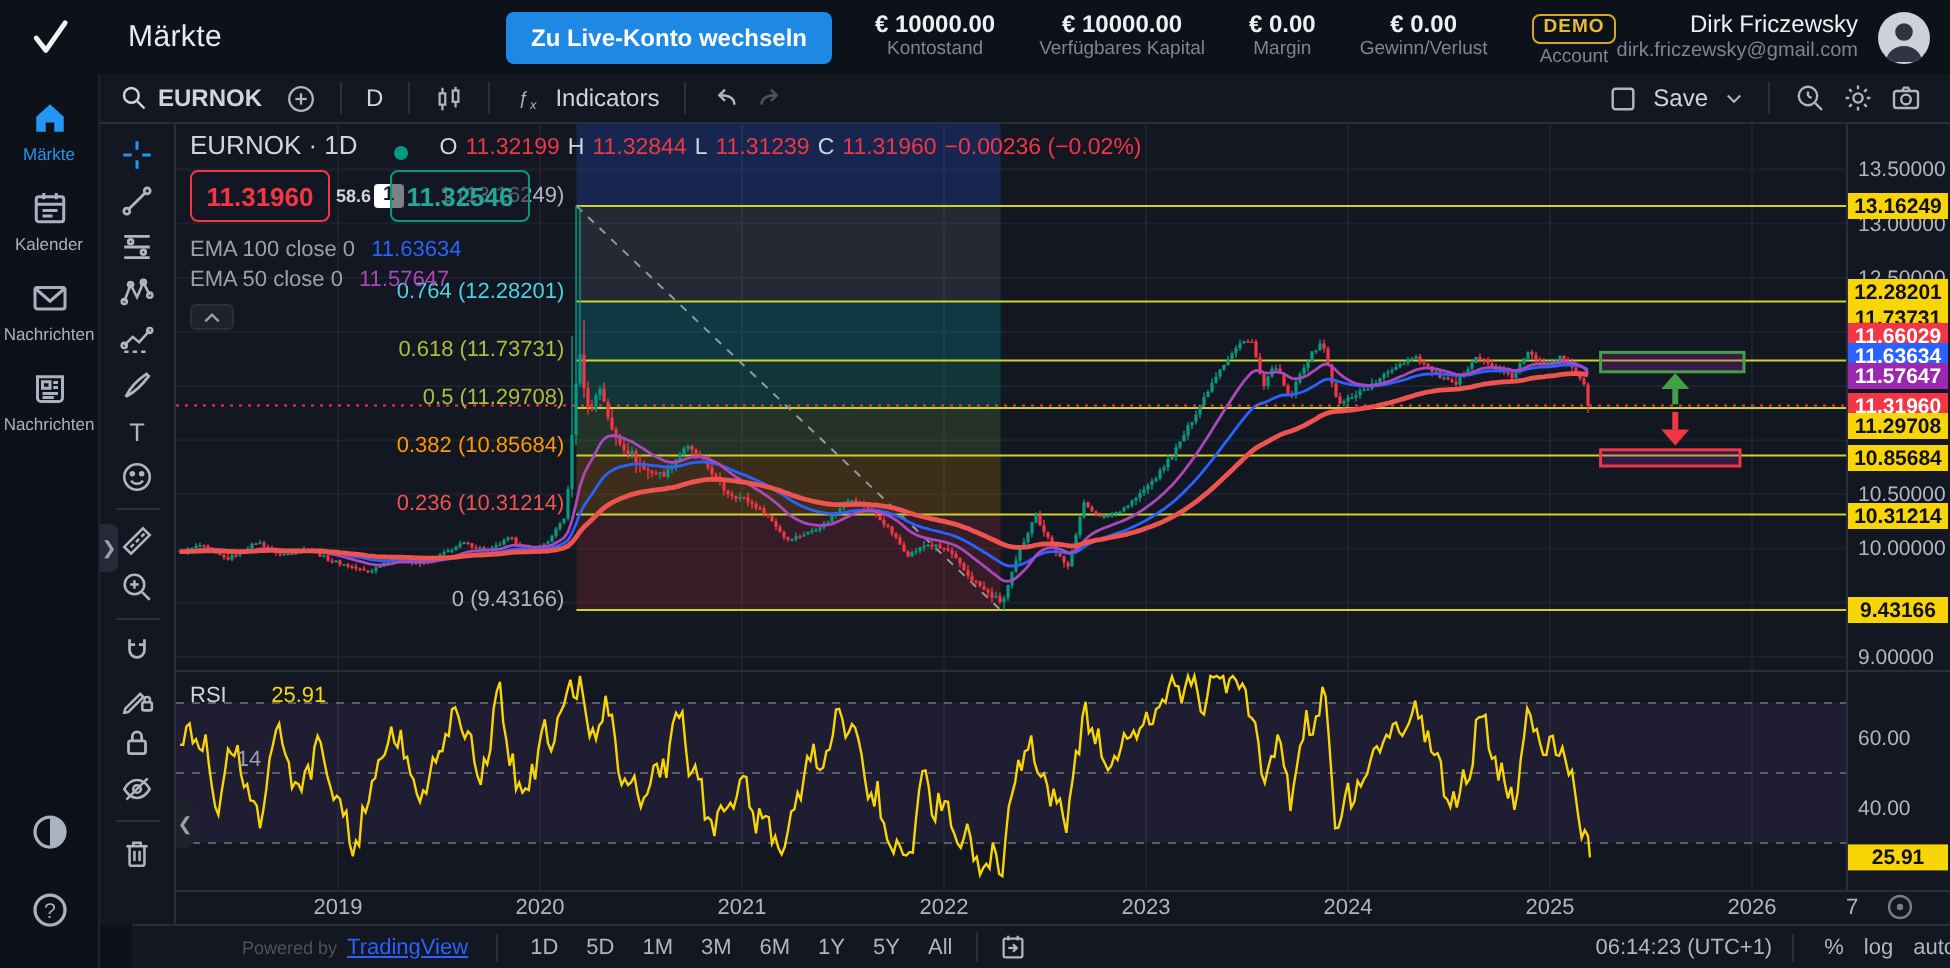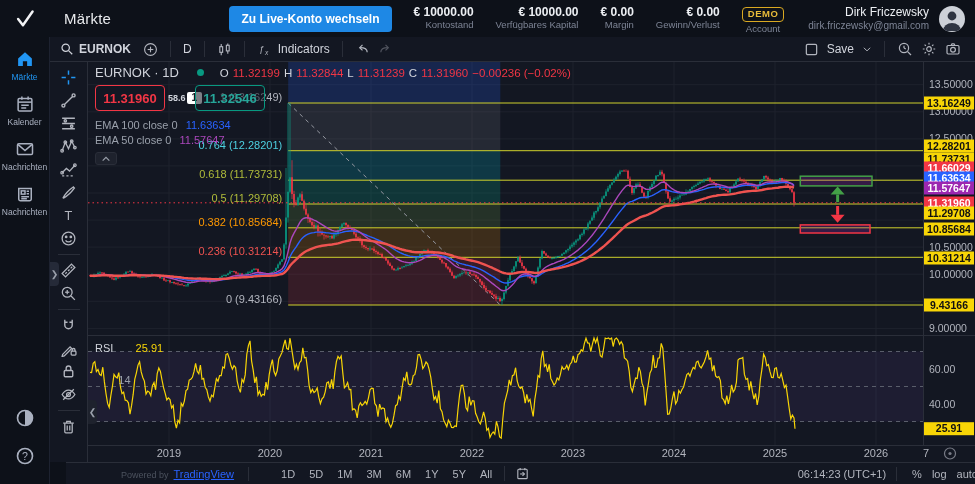--- a/index.html
+++ b/index.html
@@ -4,28 +4,28 @@
 <style>
   html,body{margin:0;padding:0;background:#0d1119;width:975px;height:484px;overflow:hidden;
     font-family:"Liberation Sans",sans-serif;-webkit-font-smoothing:antialiased;}
   *{box-sizing:border-box;}
   
   #topbar{position:absolute;left:0;top:0;width:975px;height:37px;background:#0d1119;display:flex;align-items:center;z-index:30;}
   #logo{width:50px;height:37px;display:flex;align-items:center;justify-content:center;}
   #apptitle{color:#e8eaed;font-size:15px;margin-left:14px;letter-spacing:.2px;}
   #livebtn{margin-left:auto;background:#1e88e5;color:#fff;border:none;border-radius:4px;font-size:12px;font-weight:bold;
     padding:6px 12px;cursor:pointer;font-family:inherit;}
-  .stat{margin-left:22px;text-align:right;line-height:1.1;}
+  .stat{margin-left:22px;text-align:center;line-height:1.1;}
   .stat .v{color:#eceff3;font-size:12px;font-weight:bold;}
   .stat .l{color:#7d8495;font-size:9.5px;margin-top:1px;}
   #demo{margin-left:22px;text-align:center;line-height:1.1;}
   #demobadge{display:inline-block;border:1.5px solid #d9a821;color:#e7bb3a;font-size:9.5px;font-weight:bold;
     border-radius:4px;padding:1px 5px;letter-spacing:.5px;}
   #demo .l{color:#7d8495;font-size:9.5px;margin-top:2px;}
-  #user{margin-left:24px;text-align:right;line-height:1.2;}
+  #user{text-align:right;line-height:1.2;}
   #user .n{color:#eceff3;font-size:12px;}
   #user .e{color:#7d8495;font-size:10px;}
   #avatar{width:26px;height:26px;border-radius:50%;background:#cdd1d8;margin:0 10px 0 10px;position:relative;overflow:hidden;}
   
   #rail{position:absolute;left:0;top:37px;width:50px;height:447px;background:#0d1119;border-right:1px solid #1d2230;
     display:flex;flex-direction:column;align-items:center;z-index:25;}
   .railitem{margin-top:12px;display:flex;flex-direction:column;align-items:center;cursor:pointer;width:50px;}
   .railitem .lbl{font-size:8.5px;margin-top:3px;color:#aab1c0;}
   .railitem.active .lbl{color:#2196f3;}
   .railspacer{flex:1;}
@@ -41,21 +41,21 @@
   #drawbar{position:absolute;left:50px;top:62px;width:38px;height:400px;background:#131722;border-right:1px solid #2a2e39;
     display:flex;flex-direction:column;align-items:center;z-index:20;padding-top:4px;}
   .dtool{width:28px;height:23px;display:flex;align-items:center;justify-content:center;cursor:pointer;border-radius:3px;}
   .ddiv{width:22px;height:1px;background:#2a2e39;margin:4px 0;}
   
   #chartroot{position:absolute;left:88px;top:62px;width:887px;height:400px;background:#131722;z-index:10;}
   #chartsvg{position:absolute;left:0;top:0;}
   svg text{font-family:"Liberation Sans",sans-serif;}
   
   #legend{position:absolute;left:7px;top:3px;z-index:12;}
-  #lgrow1{display:flex;align-items:center;gap:16px;font-size:13px;color:#d1d4dc;}
+  #lgrow1{display:flex;align-items:flex-end;gap:16px;font-size:13px;color:#d1d4dc;}
   #lgrow1 .ohlc{font-size:11.5px;display:flex;gap:4px;align-items:center;}
   #lgrow1 .ohlc .k{color:#d1d4dc;}
   #lgrow1 .ohlc .v{color:#f23645;}
   .greendot{width:7px;height:7px;border-radius:50%;background:#089981;display:inline-block;margin-left:2px;}
   #tw{display:flex;align-items:center;gap:3px;margin-top:5px;}
   .twbox{width:70px;height:26px;border:1px solid;border-radius:4px;display:flex;align-items:center;justify-content:center;
     font-weight:bold;font-size:13px;background:rgba(20,24,36,.55);cursor:pointer;}
   .twsell{border-color:#f23645;color:#f23645;}
   .twbuy{border-color:#089981;color:#26a69a;}
   #twmid{display:flex;flex-direction:row;align-items:center;width:24px;gap:1px;}
@@ -72,21 +72,21 @@
   #railexp{position:absolute;left:50px;top:262px;width:9px;height:24px;background:#252a38;border-radius:0 4px 4px 0;
     color:#9aa0ab;font-size:9px;display:flex;align-items:center;justify-content:center;z-index:26;cursor:pointer;}
   #drawexp{position:absolute;left:88px;top:400px;width:9px;height:24px;background:#1e222d;border-radius:0 4px 4px 0;
     color:#9aa0ab;font-size:9px;display:flex;align-items:center;justify-content:center;z-index:15;cursor:pointer;}
   
   #bbar{position:absolute;left:66px;top:462px;width:925px;height:22px;background:#131722;border-top:1px solid #2a2e39;
     display:flex;align-items:center;font-size:11px;color:#b2b5be;z-index:20;}
   #powered{margin-left:55px;display:flex;gap:5px;align-items:baseline;}
   #powered .pb{color:#4c525e;font-size:9px;}
   #powered a{color:#2962ff;text-decoration:underline;font-size:11px;cursor:pointer;}
-  #ranges{display:flex;margin-left:14px;border-left:1px solid #2a2e39;padding-left:26px;gap:2px;}
+  #ranges{display:flex;margin-left:14px;border-left:1px solid #2a2e39;padding-left:10px;gap:2px;}
   .rbtn{padding:1px 6px;cursor:pointer;border-radius:3px;color:#b2b5be;}
   #gotodate{border-left:1px solid #2a2e39;margin-left:6px;padding-left:10px;display:flex;align-items:center;cursor:pointer;}
   #bright{margin-left:auto;display:flex;align-items:center;gap:0;}
   #clock{cursor:pointer;}
   #bsep{width:1px;height:14px;background:#2a2e39;margin:0 10px;}
   .sbtn{padding:1px 5px;cursor:pointer;}
 </style>
 </head>
 <body>
 

